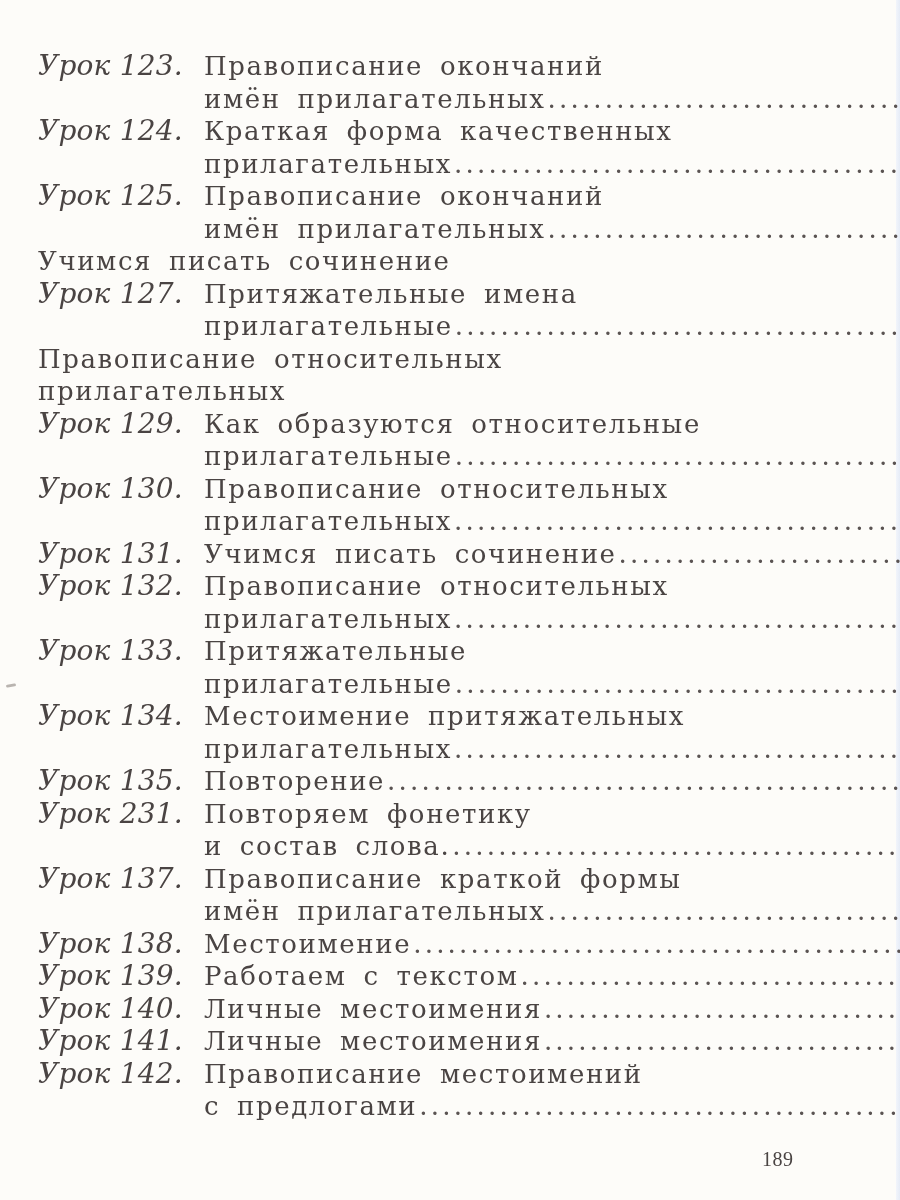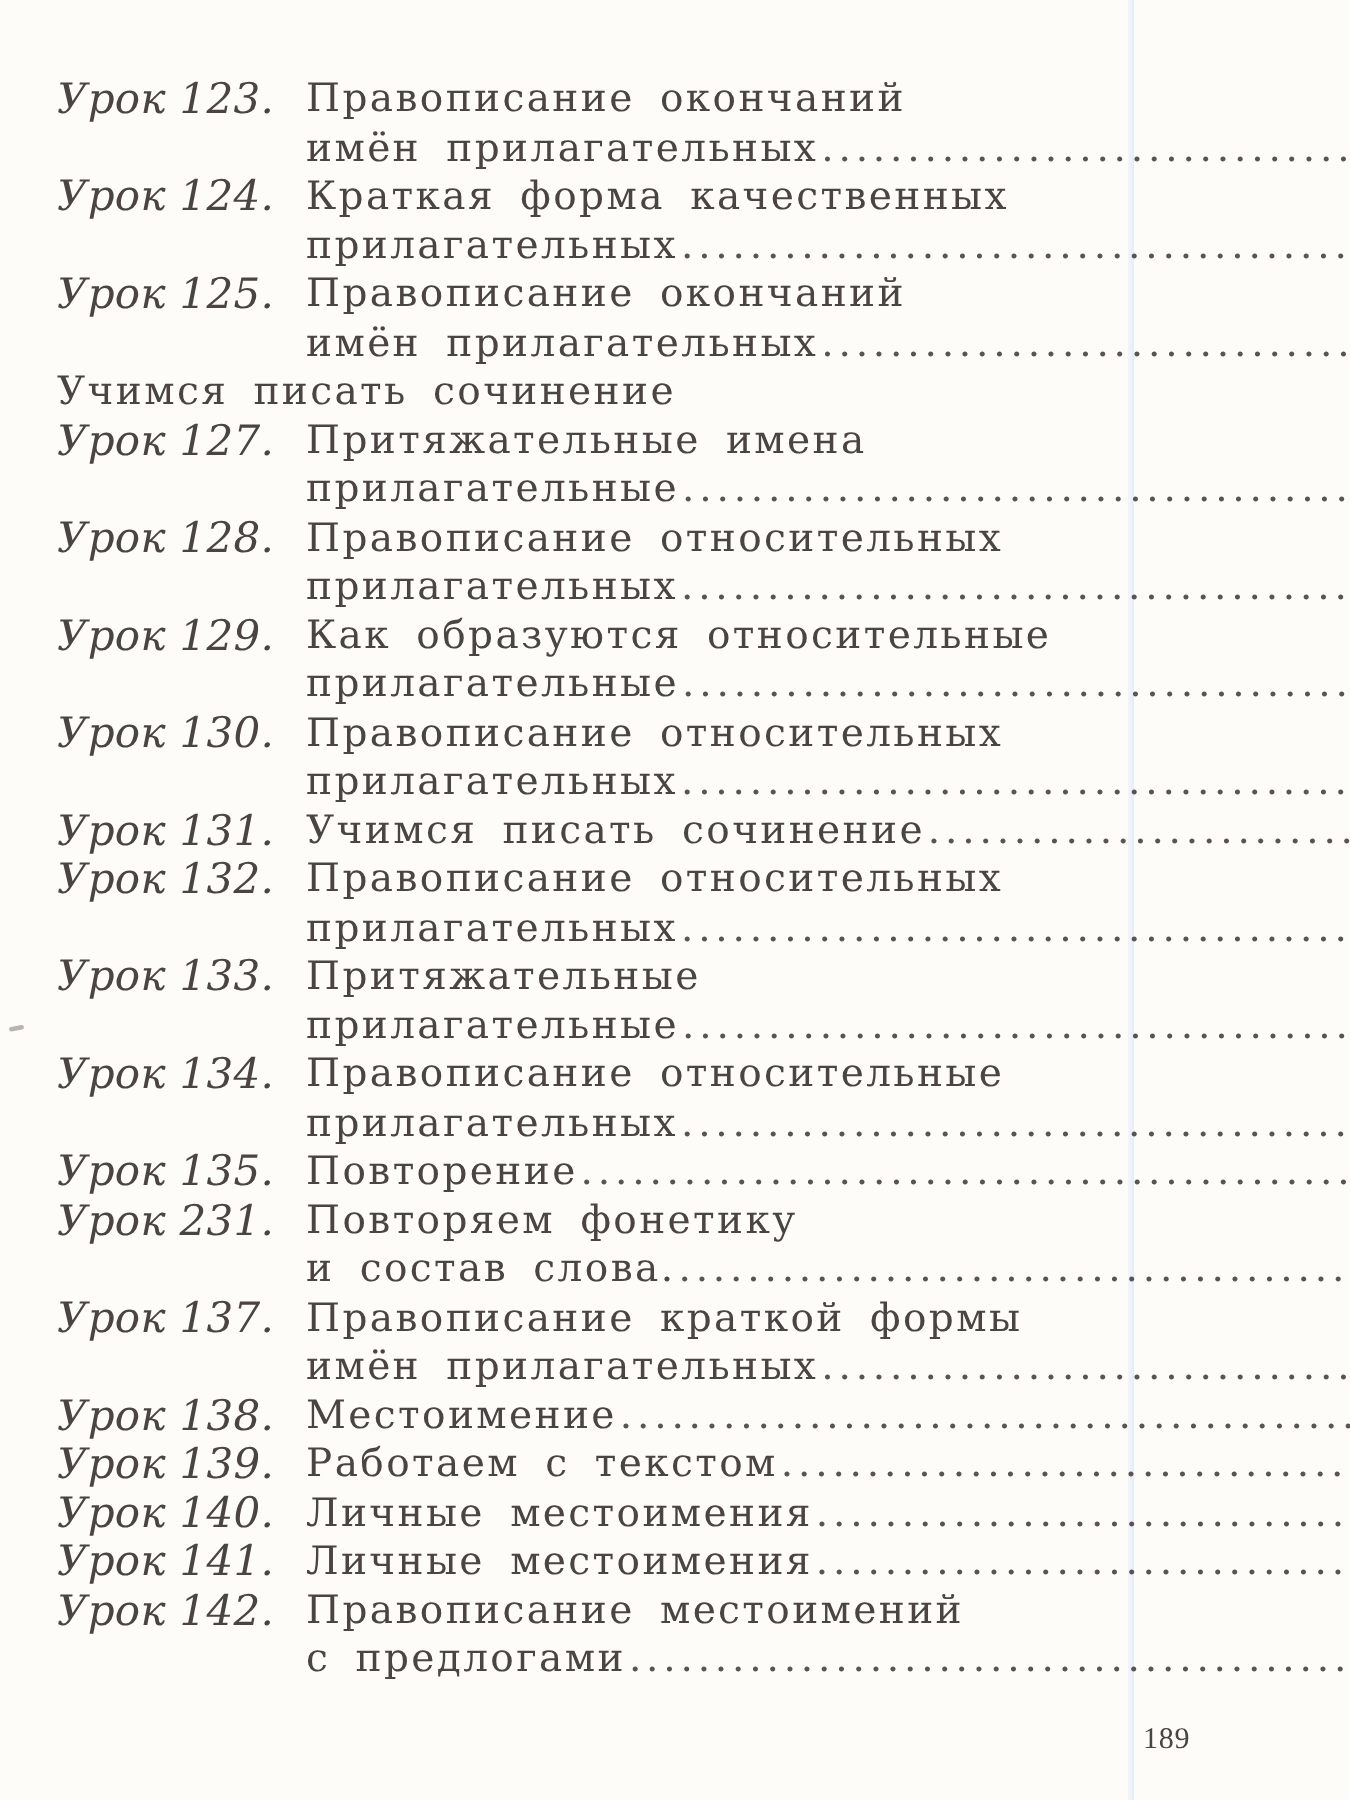--- a/index.html
+++ b/index.html
@@ -12,21 +12,21 @@
       background: #fdfcf9;
       position: relative;
       overflow: hidden;
       font-family: "DejaVu Serif", "Liberation Serif", serif;
       color: #4a4443;
     }
     .page {
       position: absolute;
       left: 0;
       top: 0;
-      width: 756px;
+      width: 900px;
       height: 1200px;
     }
     .right-edge {
       position: absolute;
       right: 0;
       top: 0;
       width: 4px;
       height: 1200px;
       background: linear-gradient(to right, #f2f5fb, #e6ecf7);
     }
@@ -151,21 +151,20 @@
           <div class="line">
             <span class="txt">Притяжательные имена</span>
           </div>
           <div class="line">
             <span class="txt">прилагательные</span>
             <span class="dots">................................................................</span>
           </div>
         </div>
       </div>
       <div class="entry">
-        <div class="lesson">Урок 128.</div>
         <div class="lines">
           <div class="line">
             <span class="txt">Правописание относительных</span>
           </div>
           <div class="line">
             <span class="txt">прилагательных</span>
             <span class="dots">................................................................</span>
           </div>
         </div>
       </div>
@@ -223,21 +222,21 @@
           <div class="line">
             <span class="txt">прилагательные</span>
             <span class="dots">................................................................</span>
           </div>
         </div>
       </div>
       <div class="entry">
         <div class="lesson">Урок 134.</div>
         <div class="lines">
           <div class="line">
-            <span class="txt">Правописание относительные</span>
+            <span class="txt">Местоимение притяжательных</span>
           </div>
           <div class="line">
             <span class="txt">прилагательных</span>
             <span class="dots">................................................................</span>
           </div>
         </div>
       </div>
       <div class="entry">
         <div class="lesson">Урок 135.</div>
         <div class="lines">

